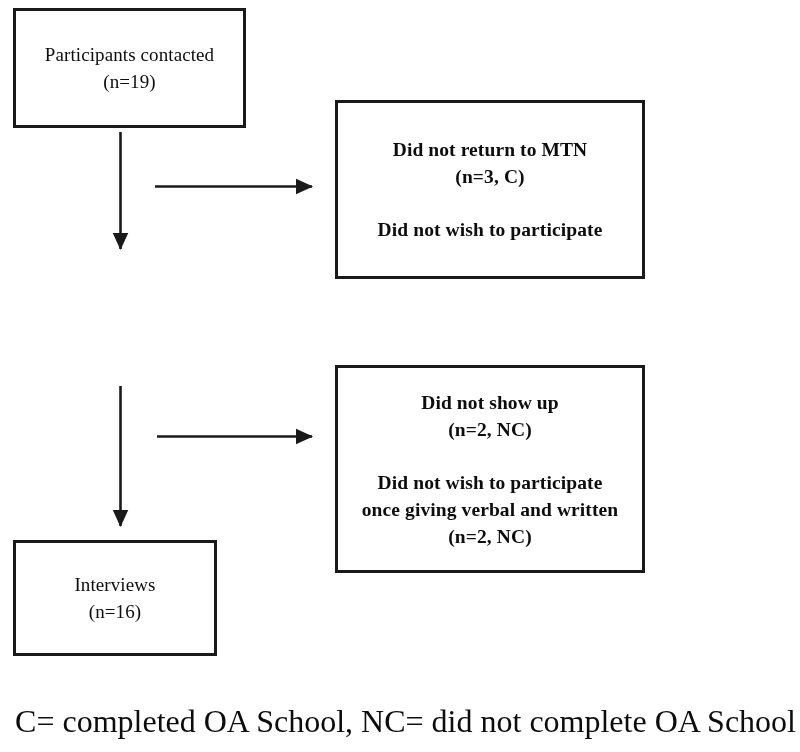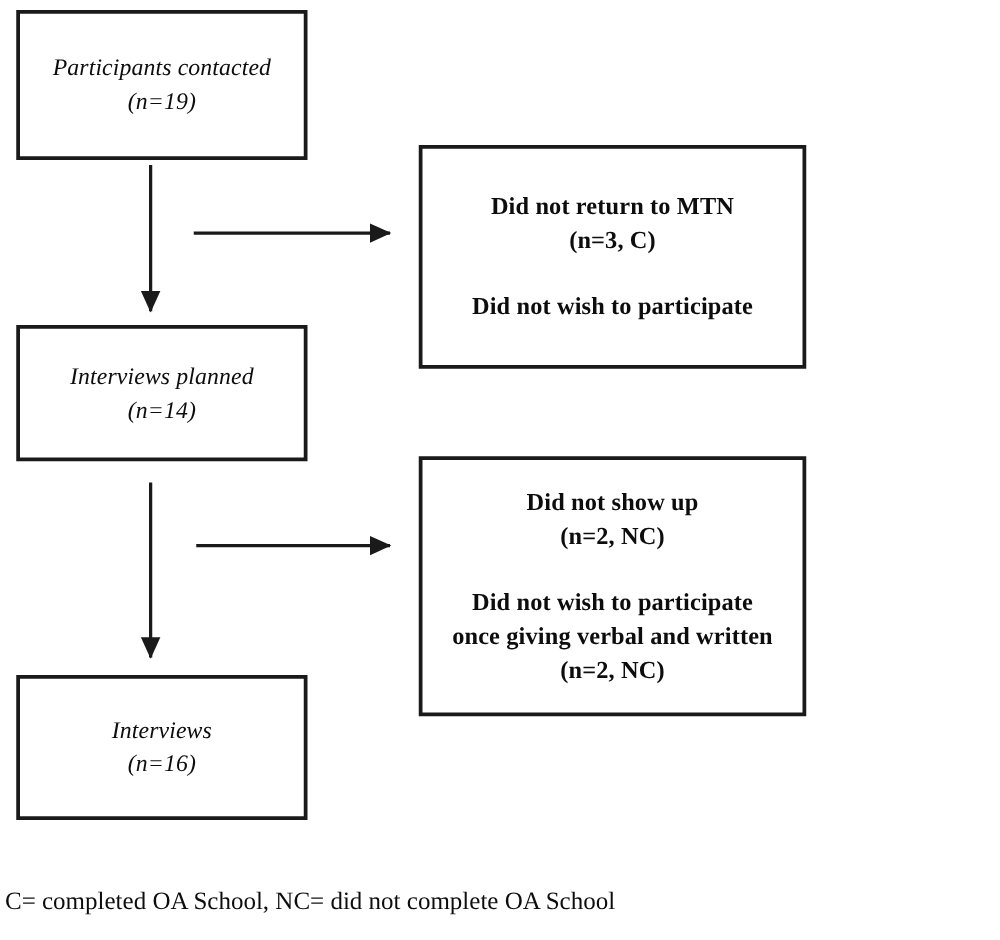--- a/index.html
+++ b/index.html
@@ -37,60 +37,59 @@
   .node-line {
     display: block;
     white-space: nowrap;
   }
   
   .node-left .node-line {
     font-weight: 400;
     font-size: 19px;
     line-height: 27px;
     letter-spacing: 0.1px;
-    font-style: italic;
   }
   
   .node-right .node-line {
     font-weight: 700;
     font-size: 19.5px;
     line-height: 27px;
     letter-spacing: 0.1px;
   }
   .para-gap {
     height: 26px;
   }
 
   
   #box-participants-contacted {
     left: 13px;  top: 8px;   width: 233px; height: 120px;
   }
   #box-interviews-planned {
     left: 13px;  top: 260px; width: 233px; height: 109px;
   }
   #box-interviews {
-    left: 13px;  top: 540px; width: 233px; height: 116px;
+    left: 13px;  top: 540px; width: 204px; height: 116px;
   }
   #box-exclusions-one {
-    left: 335px; top: 100px; width: 310px; height: 179px; margin-top: 16px;
+    left: 335px; top: 100px; width: 310px; height: 179px;
   }
   #box-exclusions-two {
     left: 335px; top: 365px; width: 310px; height: 208px;
   }
 
   #caption-legend {
     position: absolute;
     left: 4px;
     top: 706px;
     width: 792px;
-    font-size: 20px;
+    font-size: 32px;
     font-weight: 400;
     line-height: 30px;
     white-space: nowrap;
-    text-align: left;
+    text-align: right;
   }
 
   .arrow-svg {
     position: absolute;
     left: 0;
     top: 0;
     width: 800px;
     height: 752px;
     pointer-events: none;
   }
@@ -122,24 +121,20 @@
     <g>
       <line x1="157" y1="436.5" x2="312" y2="436.5" stroke="#1a1a1a" stroke-width="2.6" marker-end="url(#arrowhead)"></line>
     </g>
   </svg>
 
   <div class="node-box node-left" id="box-participants-contacted">
     <span class="node-line">Participants contacted</span>
     <span class="node-line">(n=19)</span>
   </div>
 
-  <div class="node-box node-left" id="box-interviews-planned">
-    <span class="node-line">Interviews planned</span>
-    <span class="node-line">(n=14)</span>
-  </div>
 
   <div class="node-box node-left" id="box-interviews">
     <span class="node-line">Interviews</span>
     <span class="node-line">(n=16)</span>
   </div>
 
   <div class="node-box node-right" id="box-exclusions-one">
     <span class="node-line">Did not return to MTN</span>
     <span class="node-line">(n=3, C)</span>
     <span class="para-gap"></span>

